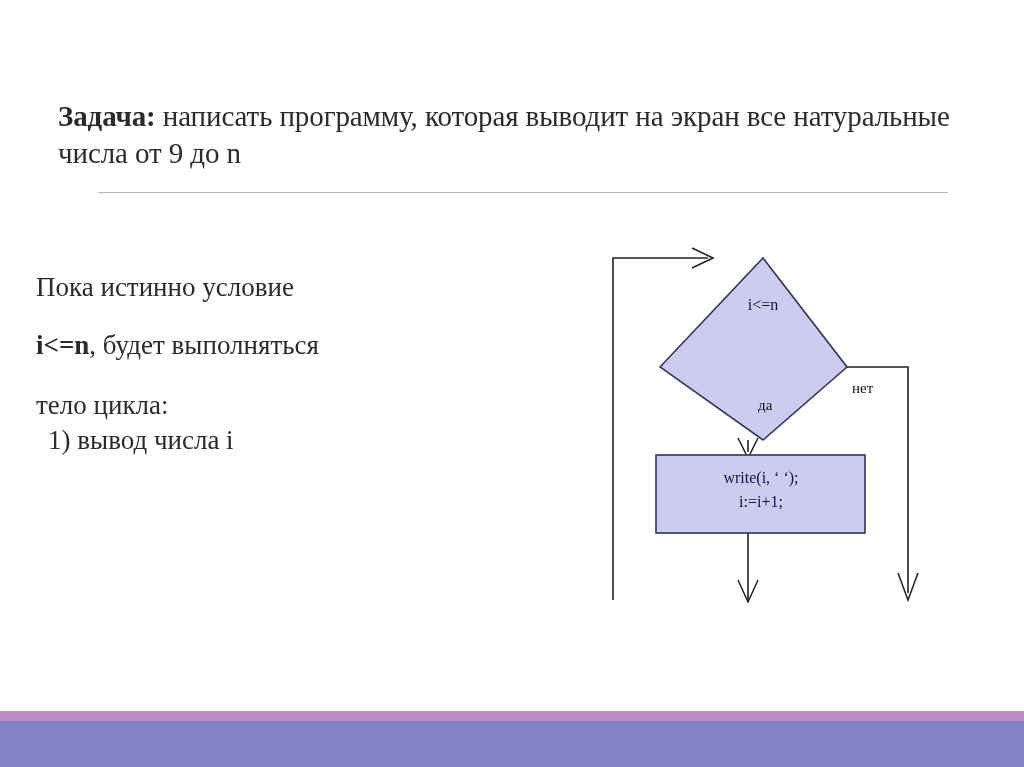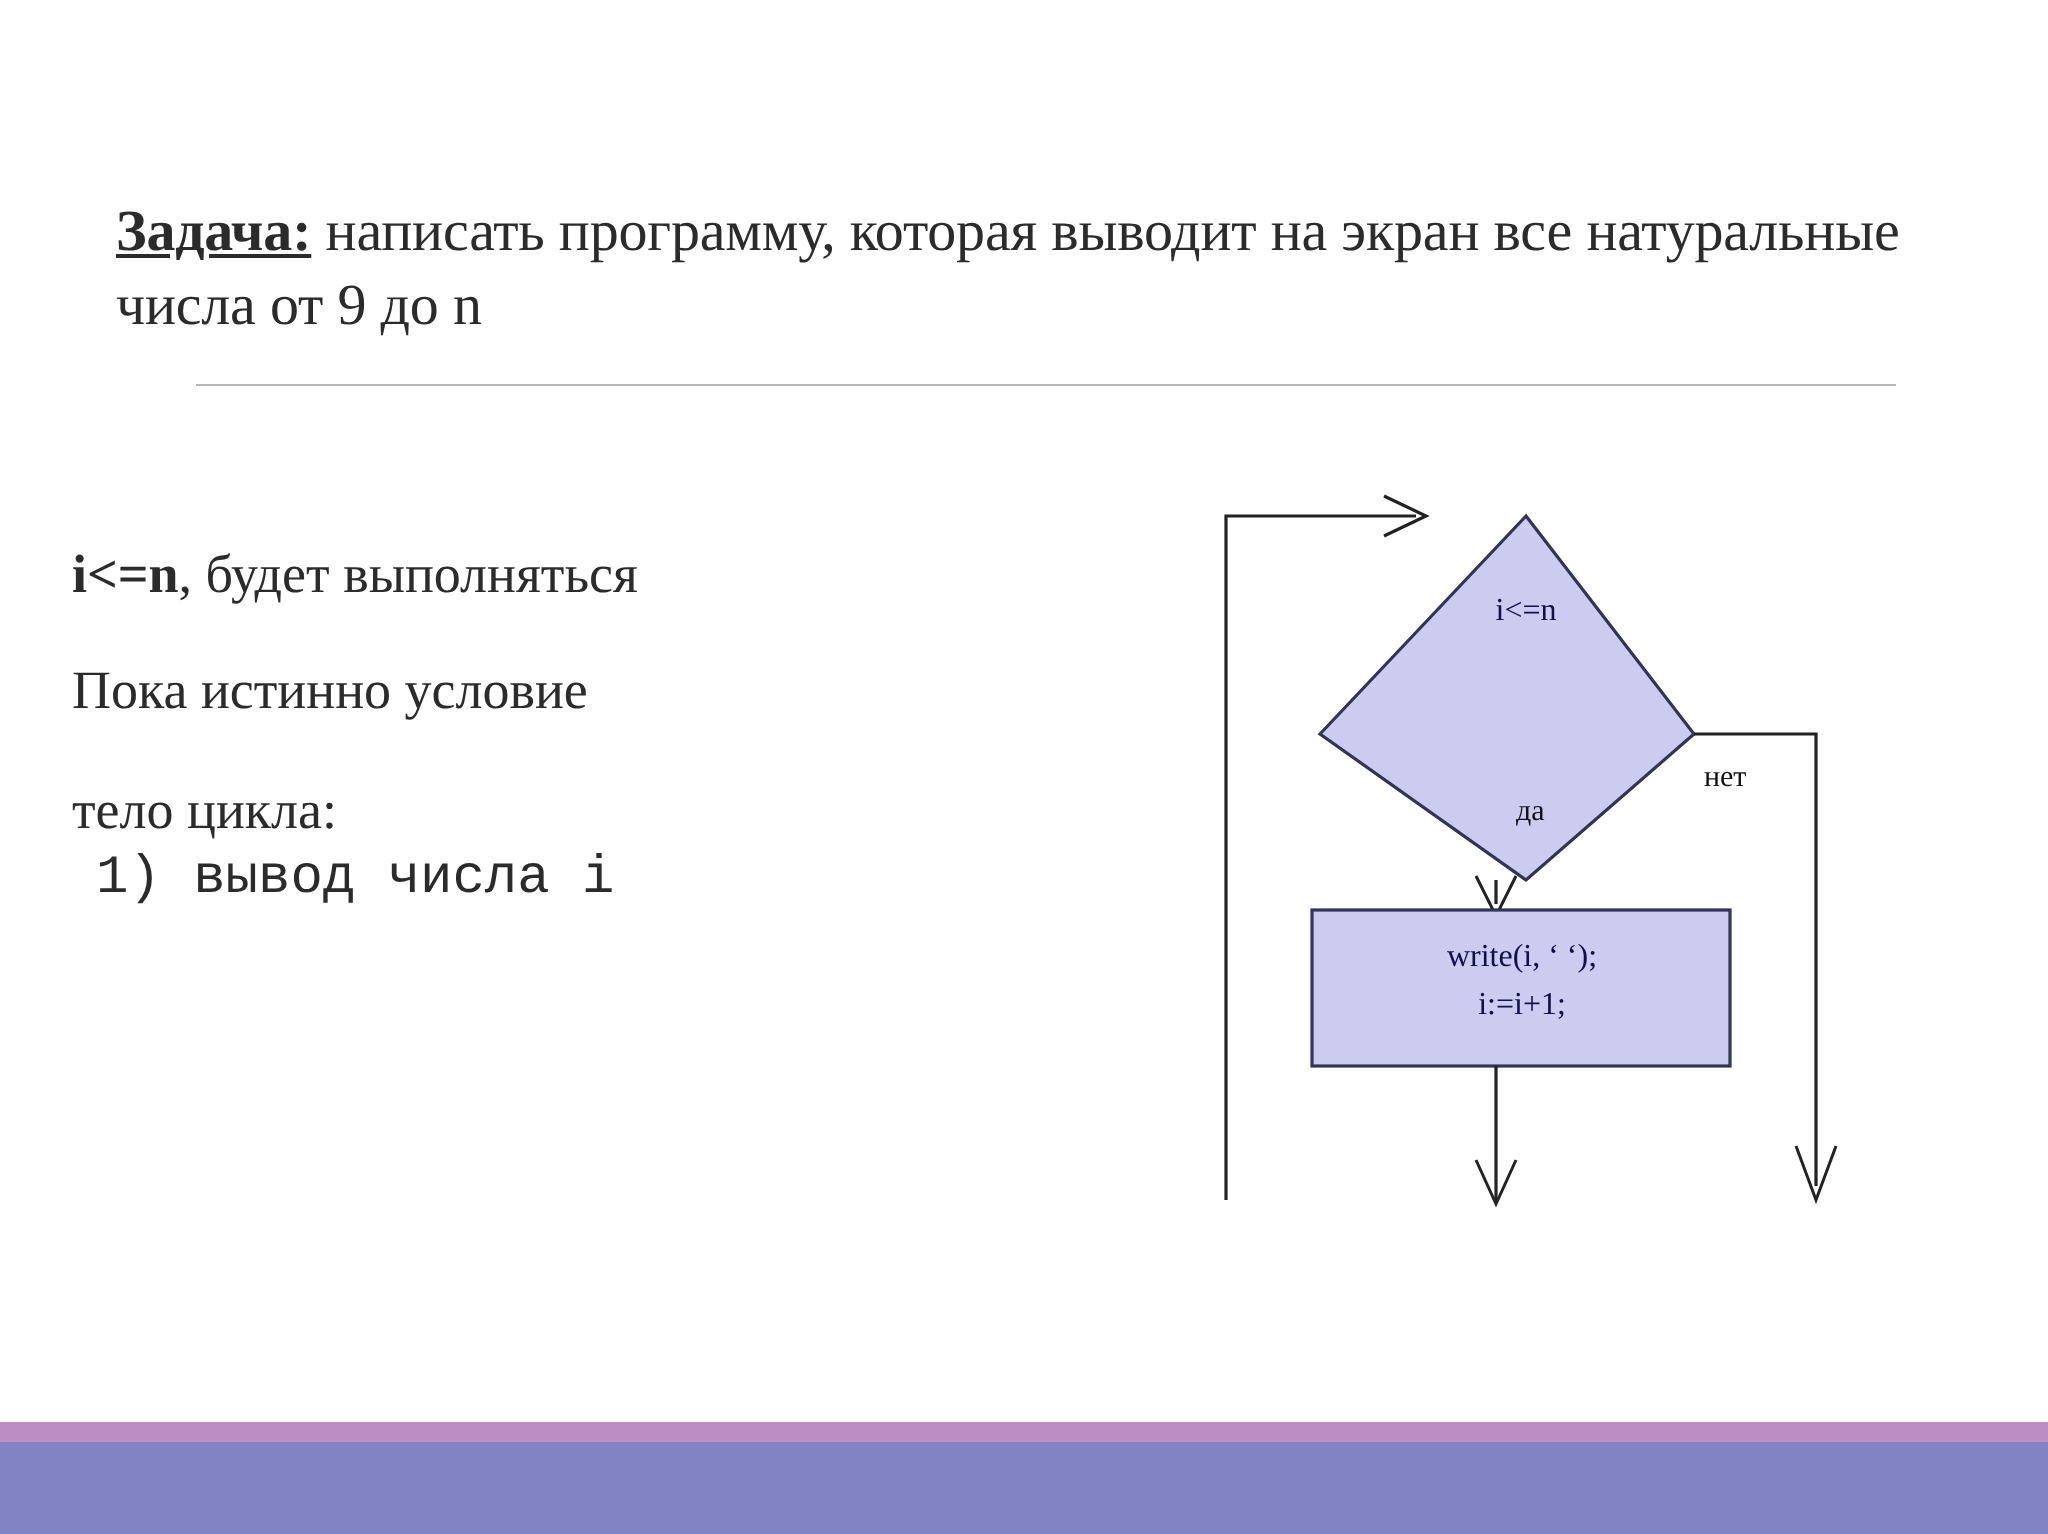--- a/index.html
+++ b/index.html
@@ -22,21 +22,20 @@
     left: 58px;
     top: 98px;
     width: 900px;
     font-size: 29px;
     line-height: 1.28;
     color: #2b2b2b;
     letter-spacing: -0.1px;
   }
   #slide-title .bold {
     font-weight: bold;
-    text-decoration: underline;
   }
   #title-rule {
     position: absolute;
     left: 98px;
     top: 192px;
     width: 850px;
     height: 1px;
     background: #b7b7b7;
   }
 
@@ -55,21 +54,20 @@
   }
   #body-text .para.tight {
     margin-bottom: 0;
     line-height: 1.30;
   }
   #body-text .bold {
     font-weight: bold;
   }
   #body-text .indent {
     padding-left: 12px;
-    font-family: Liberation Mono, monospace;
   }
 
   
   #flowchart {
     position: absolute;
     left: 580px;
     top: 230px;
     width: 400px;
     height: 400px;
   }
@@ -107,24 +105,24 @@
 </style>
 </head>
 <body>
 
 <div id="slide-title">
   <span class="bold">Задача:</span><span> написать программу, которая выводит на экран все натуральные числа от 9 до n</span>
 </div>
 <div id="title-rule"></div>
 
 <div id="body-text">
+  <div class="para">Пока истинно условие</div>
   <div class="para">
     <span class="bold">i&lt;=n</span><span>, будет выполняться</span>
   </div>
-  <div class="para">Пока истинно условие</div>
   <div class="para tight">тело цикла:</div>
   <div class="para tight indent">1) вывод числа i</div>
 </div>
 
 <div id="flowchart">
   <svg width="400" height="400" viewBox="0 0 400 400" xmlns="http://www.w3.org/2000/svg">
 
     <path d="M 33 370 L 33 28 L 128 28" fill="none" stroke="#222222" stroke-width="1.6"></path>
 
     <path d="M 112 18 L 133 28 L 112 38" fill="none" stroke="#222222" stroke-width="1.6"></path>

